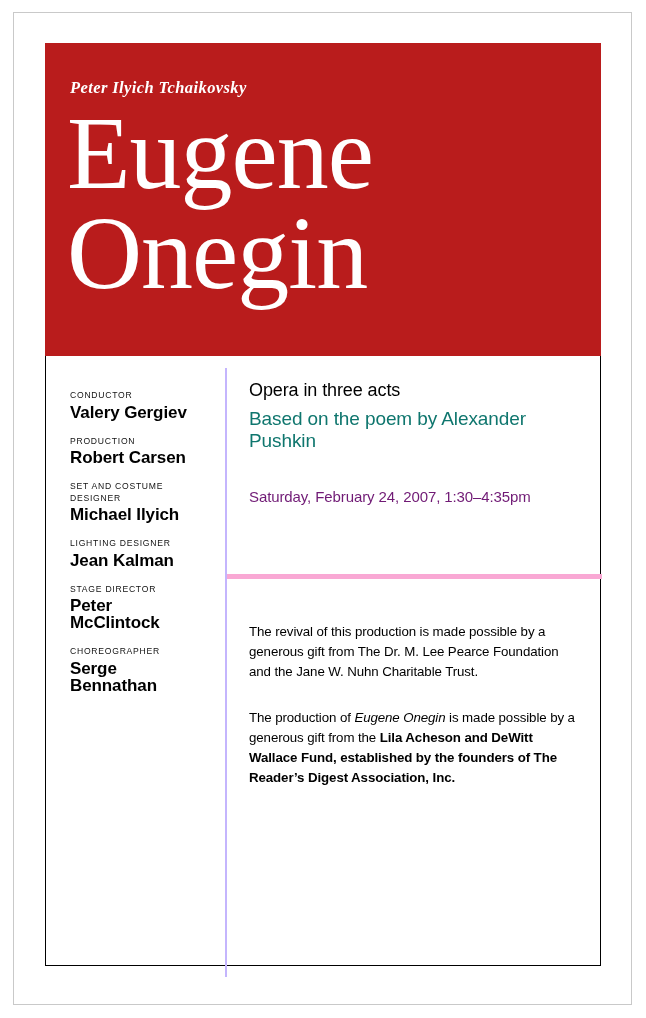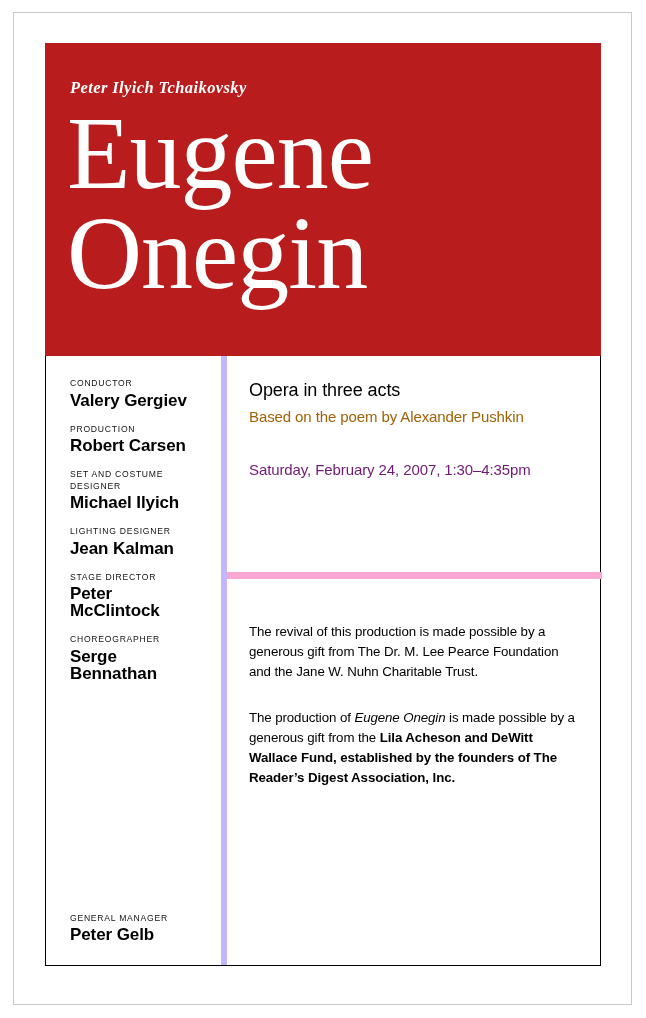--- a/index.html
+++ b/index.html
@@ -88,24 +88,24 @@
     height: 610px;
     border: 1px solid #000000;
     border-top: none;
     box-sizing: border-box;
   }
 
   
   .credits {
     position: absolute;
     left: 0;
-    top: 0;
+    top: 12px;
     width: 181px;
     height: 100%;
-    border-right: 6px solid #c4b5fd;
+    border-right: 2px solid #c4b5fd;
     box-sizing: border-box;
     padding: 22px 24px 0 24px;
   }
   .credit { margin-bottom: 15px; }
   .credit .role {
     font-size: 8.6px;
     letter-spacing: 0.75px;
     text-transform: uppercase;
     color: #111111;
     line-height: 11.5px;
@@ -126,34 +126,34 @@
   }
   .credits-bottom .credit:last-child { margin-bottom: 0; }
 
   
   .right-top {
     position: absolute;
     left: 181px;
     top: 0;
     width: 375px;
     height: 223px;
-    border-bottom: 7px solid #f9a8d4;
+    border-bottom: 5px solid #f9a8d4;
     box-sizing: border-box;
     padding: 24px 22px 0 22px;
   }
   .op-title {
     font-size: 18px;
     font-weight: normal;
     color: #000000;
     letter-spacing: -0.1px;
     margin-bottom: 7px;
   }
   .op-sub {
-    font-size: 15px;
-    color: #a16207;
+    font-size: 19px;
+    color: #0f766e;
     letter-spacing: -0.1px;
   }
   .op-date {
     margin-top: 36px;
     font-size: 15px;
     color: #701a75;
     letter-spacing: -0.1px;
   }
 
   .right-bottom {
@@ -213,24 +213,20 @@
         <div class="credit">
           <div class="role">STAGE DIRECTOR</div>
           <div class="person">Peter McClintock</div>
         </div>
         <div class="credit">
           <div class="role">CHOREOGRAPHER</div>
           <div class="person">Serge Bennathan</div>
         </div>
 
         <div class="credits-bottom">
-          <div class="credit">
-            <div class="role">GENERAL MANAGER</div>
-            <div class="person">Peter Gelb</div>
-          </div>
         </div>
       </div>
 
       <div class="right-top">
         <div class="op-title">Opera in three acts</div>
         <div class="op-sub">Based on the poem by Alexander Pushkin</div>
         <div class="op-date">Saturday, February 24, 2007, 1:30–4:35pm</div>
       </div>
 
       <div class="right-bottom">

